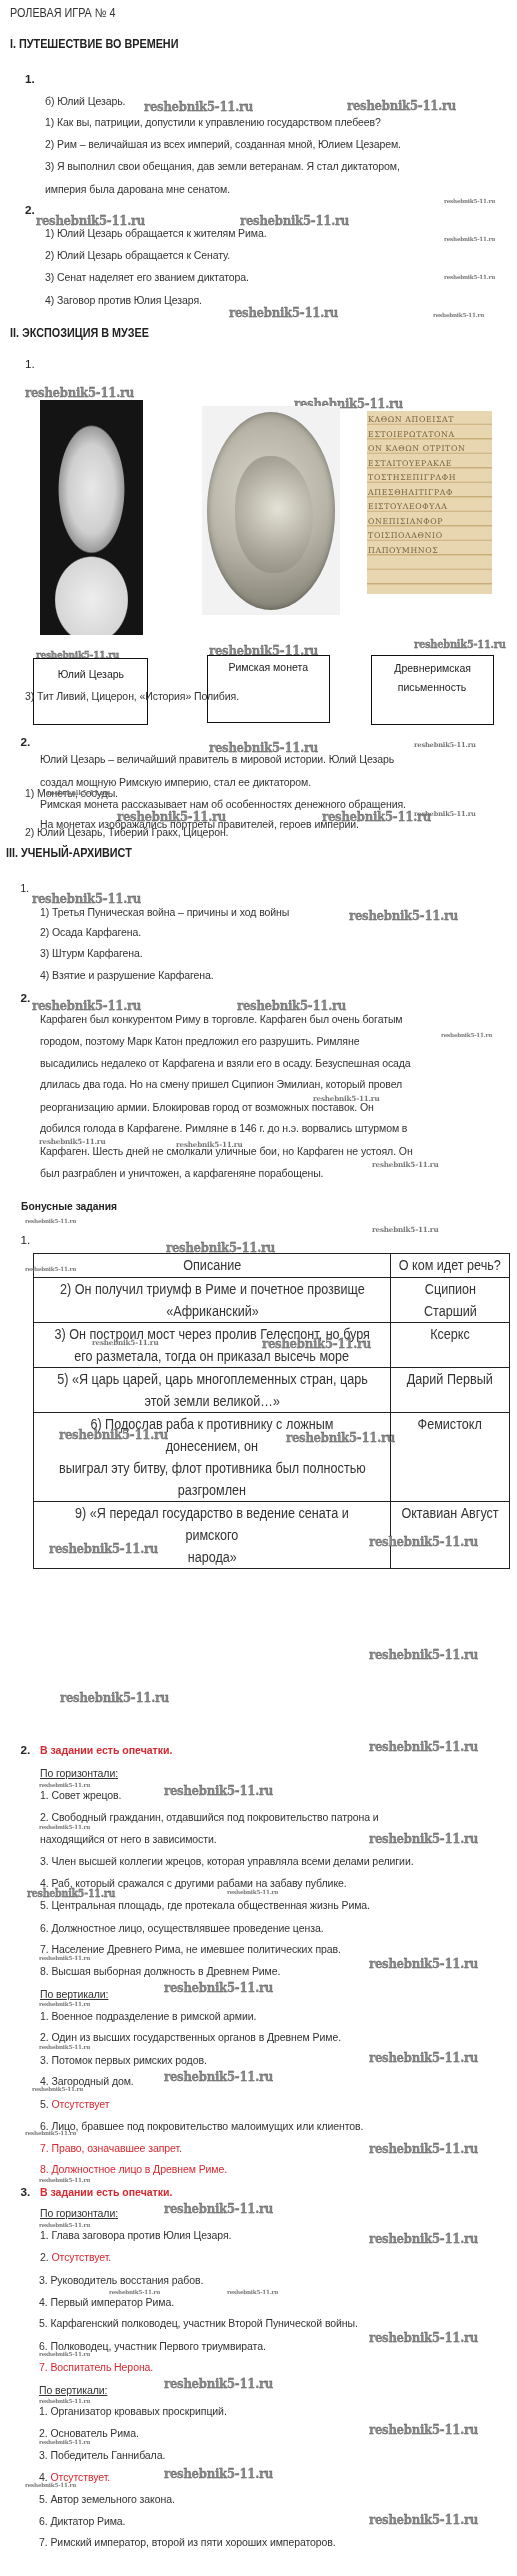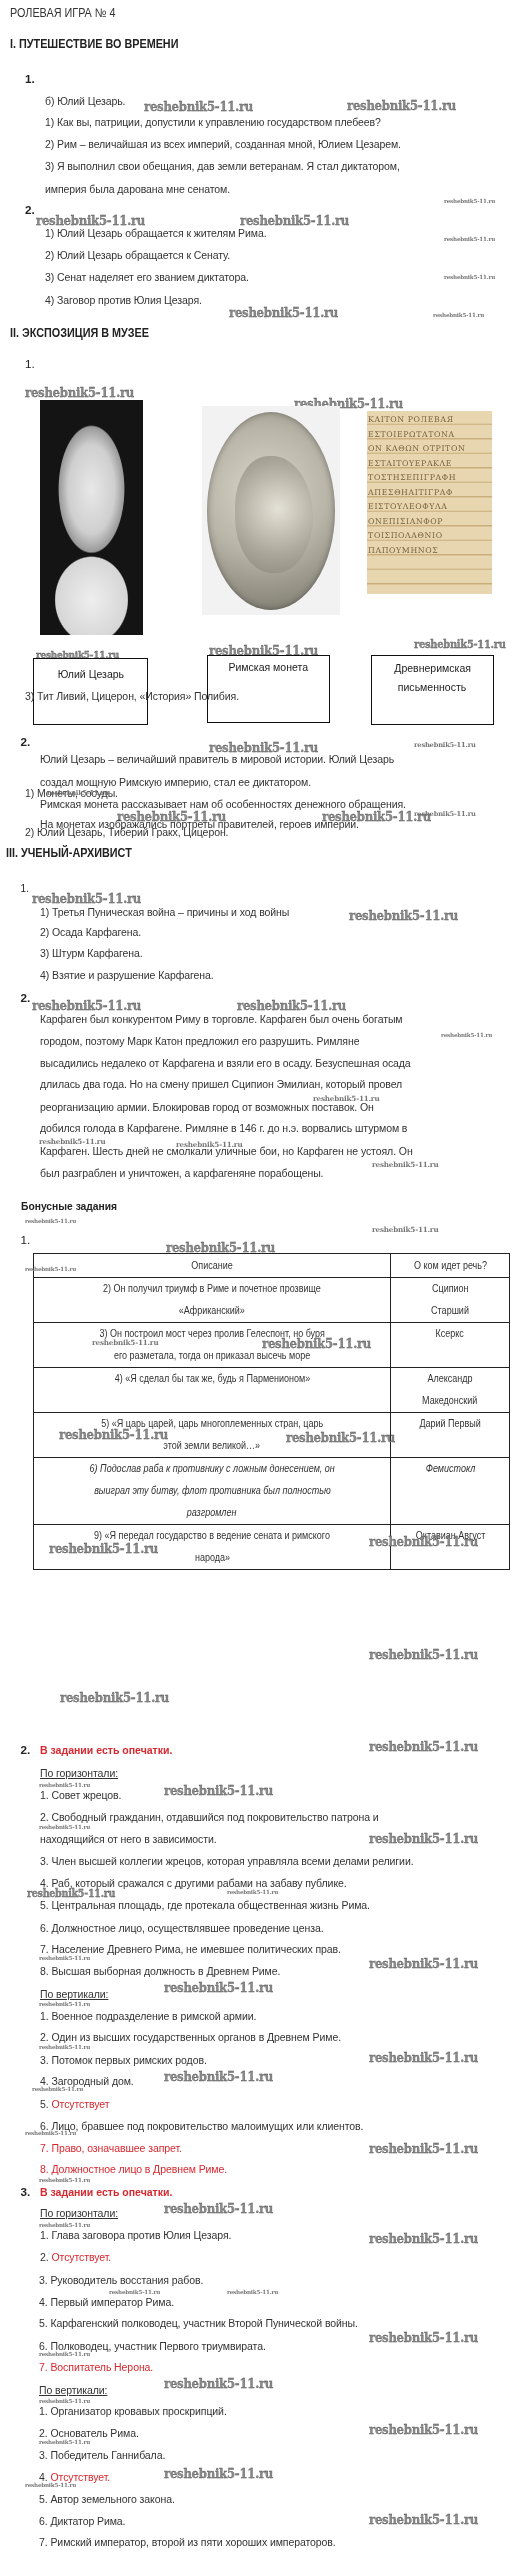--- a/index.html
+++ b/index.html
@@ -78,21 +78,21 @@
   
   table.bt {
     position: absolute;
     left: 33px; top: 1240px;
     width: 477px;
     border-collapse: collapse;
   }
   table.bt td, table.bt th {
     border: 0.8px solid #222;
     font-weight: normal;
-    font-size: 10px;
+    font-size: 14px;
     color: #333;
     text-align: center;
     vertical-align: top;
     line-height: 22px;
     padding: 0 2.2px;
   }
   table.bt th { line-height: 21px; padding-top: 1.1px; padding-bottom: 1.1px; }
   table.bt td span, table.bt th span { display: inline-block; transform: scaleX(0.9); }
   .col1 { width: 358px; }
   .col2 { width: 119px; }
@@ -128,21 +128,21 @@
 <div class="abs h" style="left:9.5px;top:326px;">II. ЭКСПОЗИЦИЯ В МУЗЕЕ</div>
 <div class="abs num-light" style="left:25px;top:357px;">1.</div>
 <div class="abs wm-big" style="left:25px;top:385px;">reshebnik5-11.ru</div>
 <div class="abs wm-big" style="left:294px;top:396px;">reshebnik5-11.ru</div>
 
 <div class="abs bust" style="left:40px;top:400px;width:103px;height:235px;"></div>
 <div class="abs coin-wrap" style="left:202px;top:406px;width:138px;height:209px;">
   <div class="coin" style="left:4.5px;top:5.6px;width:128px;height:198px;"></div>
   <div class="coin-head" style="left:33px;top:50px;width:78px;height:117px;"></div>
 </div>
-<div class="abs tablet" style="left:367px;top:411px;width:125px;height:183px;">ΚΑΙΤΟΝ РОЛЕВАЯ
+<div class="abs tablet" style="left:367px;top:411px;width:125px;height:183px;">ΚΑΘΩΝ ΑΠΟΕΙΣΑΤ
 ΕΣΤΟΙΕΡΩΤΑΤΟΝΑ
 ΟΝ ΚΑΘΩΝ ΟΤΡΙΤΟΝ
 ΕΣΤΑΙΤΟΥΕΡΑΚΛΕ
 ΤΟΣΤΗΣΕΠΙΓΡΑΦΗ
 ΑΠΕΣΘΗΑΙΤΙΓΡΑΦ
 ΕΙΣΤΟΥΛΕΟΦΥΛΑ
 ΟΝΕΠΙΣΙΑΝΦΟΡ
 ΤΟΙΣΠΟΛΑΘΝΙΟ
 ΠΑΠΟΥΜΗΝΟΣ</div>
 
@@ -216,29 +216,25 @@
     <th class="col2"><span>О ком идет речь?</span></th>
   </tr>
   <tr style="height:45px;">
     <td><span>2) Он получил триумф в Риме и почетное прозвище</span><br><span>«Африканский»</span></td>
     <td><span>Сципион</span><br><span>Старший</span></td>
   </tr>
   <tr style="height:44px;">
     <td><span>3) Он построил мост через пролив Гелеспонт, но буря</span><br><span>его разметала, тогда он приказал высечь море</span></td>
     <td><span>Ксеркс</span></td>
   </tr>
-  <tr style="height:45px;">
-    <td><span>4) «Я сделал бы так же, будь я Парменионом»</span></td>
-    <td><span>Александр</span><br><span>Македонский</span></td>
-  </tr>
   <tr style="height:43px;">
     <td><span>5) «Я царь царей, царь многоплеменных стран, царь</span><br><span>этой земли великой…»</span></td>
     <td><span>Дарий Первый</span></td>
   </tr>
-  <tr style="height:67px;font-style:italic;">
+  <tr style="height:67px;">
     <td><span>6) Подослав раба к противнику с ложным донесением, он</span><br><span>выиграл эту битву, флот противника был полностью</span><br><span>разгромлен</span></td>
     <td><span>Фемистокл</span></td>
   </tr>
   <tr style="height:45px;">
     <td><span>9) «Я передал государство в ведение сената и римского</span><br><span>народа»</span></td>
     <td><span>Октавиан Август</span></td>
   </tr>
 </tbody>
   </table>
 

